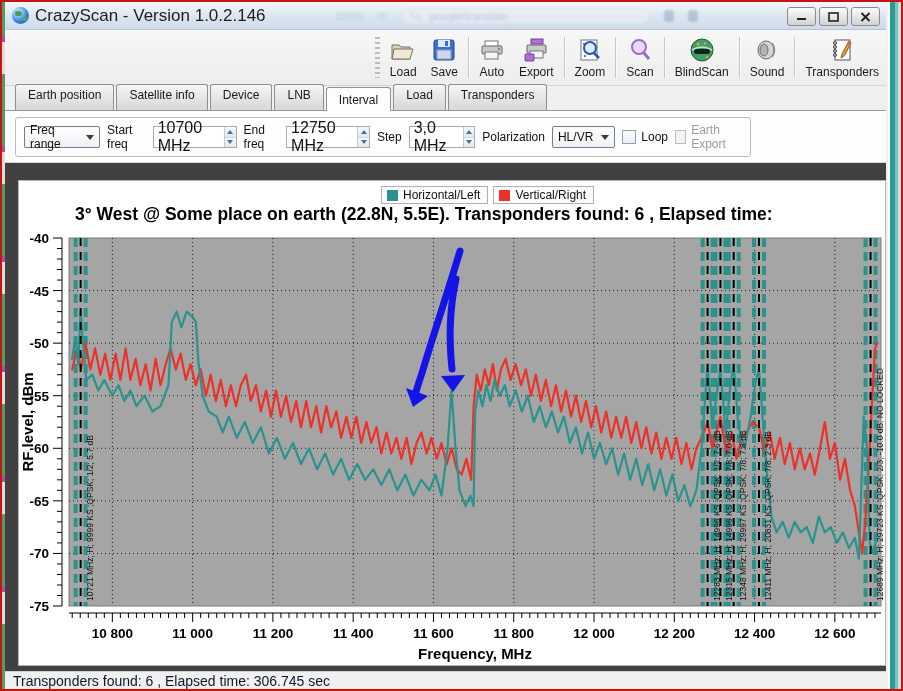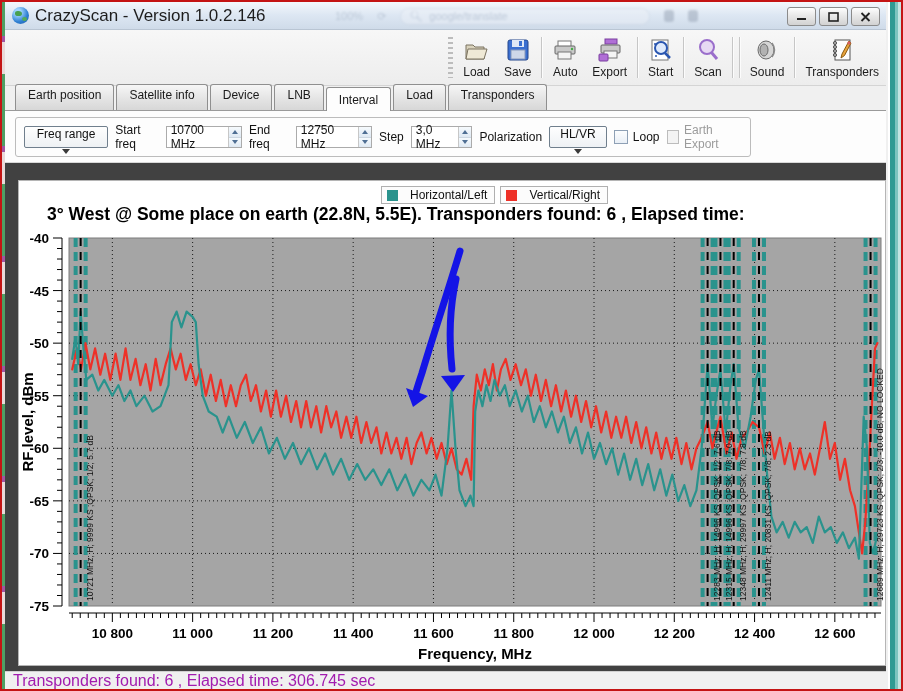--- a/index.html
+++ b/index.html
@@ -51,50 +51,50 @@
     background:linear-gradient(#f6f6f6,#e2e2e2 60%,#d6d6d6);
     padding:3px 12px 3px 12px;font-size:12px;color:#1a1a1a;margin-right:2px;height:27px;position:relative;z-index:1;}
   .tab.selected{background:#fdfdfd;height:24px;z-index:3;padding-top:5px;border-color:#8f8f8f;}
   .tabstrip:after{content:"";position:absolute;left:0;right:0;bottom:0;height:1px;background:#9a9a9a;z-index:2;}
 
   
   .controlbar{height:52px;flex:0 0 52px;background:#fdfdfd;border-bottom:1px solid #d8d8d8;position:relative;z-index:4;}
   .groupbox{position:absolute;left:10px;top:6px;width:736px;height:40px;border:1px solid #bcbcbc;border-radius:3px;
     display:flex;align-items:center;padding:0 8px;gap:7px;font-size:12px;color:#111;}
   .combo{border:1px solid #707f8d;border-radius:2px;background:linear-gradient(#fefefe,#eef1f4);
-    height:22px;display:flex;align-items:center;padding:0 5px;gap:8px;flex-direction:column;}
+    height:22px;display:flex;align-items:center;padding:0 5px;gap:8px;}
   .combo .arr{width:0;height:0;border-left:4px solid transparent;border-right:4px solid transparent;border-top:5px solid #3a3a3a;}
   .spin{border:1px solid #ababab;background:#fff;height:22px;display:flex;align-items:center;}
-  .spin .val{padding:0 4px;font-size:12px;}
+  .spin .val{padding:0 4px;font-size:16px;}
   .spin .btns{width:15px;height:20px;display:flex;flex-direction:column;border-left:1px solid #c7c7c7;}
   .spin .btns div{flex:1;display:flex;align-items:center;justify-content:center;background:linear-gradient(#f6fafd,#dfe9f3);border-bottom:1px solid #cdd8e2;}
   .spin .btns div:last-child{border-bottom:none;}
   .tri-up{width:0;height:0;border-left:3px solid transparent;border-right:3px solid transparent;border-bottom:4px solid #4f6f94;}
   .tri-dn{width:0;height:0;border-left:3px solid transparent;border-right:3px solid transparent;border-top:4px solid #4f6f94;}
   .chk{display:flex;align-items:center;gap:5px;}
   .chkbox{width:14px;height:14px;border:1px solid #8ea0b5;background:linear-gradient(#fcfdfe,#e9eff6);}
   .chk.disabled .chkbox{border-color:#bcbcbc;background:#f3f3f3;}
   .chk.disabled span{color:#9b9b9b;}
 
   
   .main{flex:1 1 auto;background:#414141;position:relative;}
   .chartpanel{position:absolute;left:13px;top:17px;width:868px;height:486px;background:#ffffff;
     border:1px solid #b5b5b5;overflow:hidden;}
   .legend{position:absolute;left:362px;top:5px;display:flex;gap:5px;z-index:6;}
-  .legend .lbox{display:flex;align-items:center;gap:12px;border:1px solid #b0b0b0;background:#fcfcfc;
+  .legend .lbox{display:flex;align-items:center;gap:5px;border:1px solid #b0b0b0;background:#fcfcfc;
     padding:1px 7px 1px 5px;font-size:12px;color:#111;}
   .lswatch{width:11px;height:11px;display:inline-block;}
-  .charttitle{position:absolute;left:0;right:0;top:23px;padding-left:28px;white-space:nowrap;overflow:hidden;
+  .charttitle{position:absolute;left:0;right:0;top:23px;padding-left:56px;white-space:nowrap;overflow:hidden;
     font-size:17.5px;font-weight:bold;color:#000;z-index:5;}
   #chart-svg,#arrow-svg{position:absolute;left:0;top:0;}
   #arrow-svg{z-index:8;pointer-events:none;}
 
   
   .statusbar{height:18px;flex:0 0 18px;background:#f0f0f0;border-top:1px solid #d0d0d0;
-    display:flex;align-items:center;font-size:16px;color:#a21caf;padding-left:8px;}
+    display:flex;align-items:center;font-size:14px;color:#0f172a;padding-left:8px;}
 </style>
 </head>
 <body>
 
 <div id="win">
   <div id="edge-left"></div>
   <div id="edge-right"></div>
   <div id="content">
 
     <div class="titlebar">
@@ -178,33 +178,46 @@
       <div class="tbtn">
         <span class="ticon">
           <svg width="24" height="24">
               <rect x="3" y="2" width="16" height="20" fill="#fff" stroke="#777"></rect>
               <circle cx="12" cy="10" r="6" fill="#dfeafc" stroke="#2a56b0" stroke-width="2"></circle>
               <line x1="16" y1="15" x2="21" y2="20" stroke="#2a56b0" stroke-width="2.5"></line>
               <circle cx="6" cy="6" r="1" fill="#2a56b0"></circle>
               <circle cx="7" cy="18" r="1" fill="#2a56b0"></circle>
             </svg>
         </span>
-        <span>Start</span>
+        <span>Zoom</span>
       </div>
       <div class="tsep"></div>
       <div class="tbtn">
         <span class="ticon">
           <svg width="24" height="24">
               <circle cx="11" cy="9" r="7" fill="#e3d2f2" fill-opacity=".8" stroke="#9a6ecb" stroke-width="2"></circle>
               <line x1="15.5" y1="14.5" x2="21" y2="21" stroke="#9a6ecb" stroke-width="3"></line>
             </svg>
         </span>
         <span>Scan</span>
       </div>
       <div class="tsep"></div>
+      <div class="tbtn">
+        <span class="ticon">
+          <svg width="26" height="26">
+              <circle cx="13" cy="13" r="11" fill="#3f9f68" stroke="#1e5c3a"></circle>
+              <path d="M3 13 q10 -6 20 0" fill="none" stroke="#bfe8cf" stroke-width="1.5"></path>
+              <rect x="5" y="12" width="16" height="5" rx="2.5" fill="#0e2420"></rect>
+              <circle cx="9" cy="7" r="1.5" fill="#f0a030"></circle>
+              <circle cx="16" cy="6.5" r="1.2" fill="#f0a030"></circle>
+              <circle cx="18" cy="20" r="1.3" fill="#f0a030"></circle>
+            </svg>
+        </span>
+        <span>BlindScan</span>
+      </div>
       <div class="tsep"></div>
       <div class="tbtn">
         <span class="ticon">
           <svg width="26" height="24">
               <ellipse cx="12" cy="12" rx="8" ry="9" fill="#d6d6d6" stroke="#6a6a6a"></ellipse>
               <ellipse cx="10" cy="12" rx="4" ry="6" fill="#b2b2b2" stroke="#6a6a6a"></ellipse>
               <path d="M18 5 q5 7 0 14" fill="none" stroke="#8a8a8a" stroke-width="1.5"></path>
             </svg>
         </span>
         <span>Sound</span>

